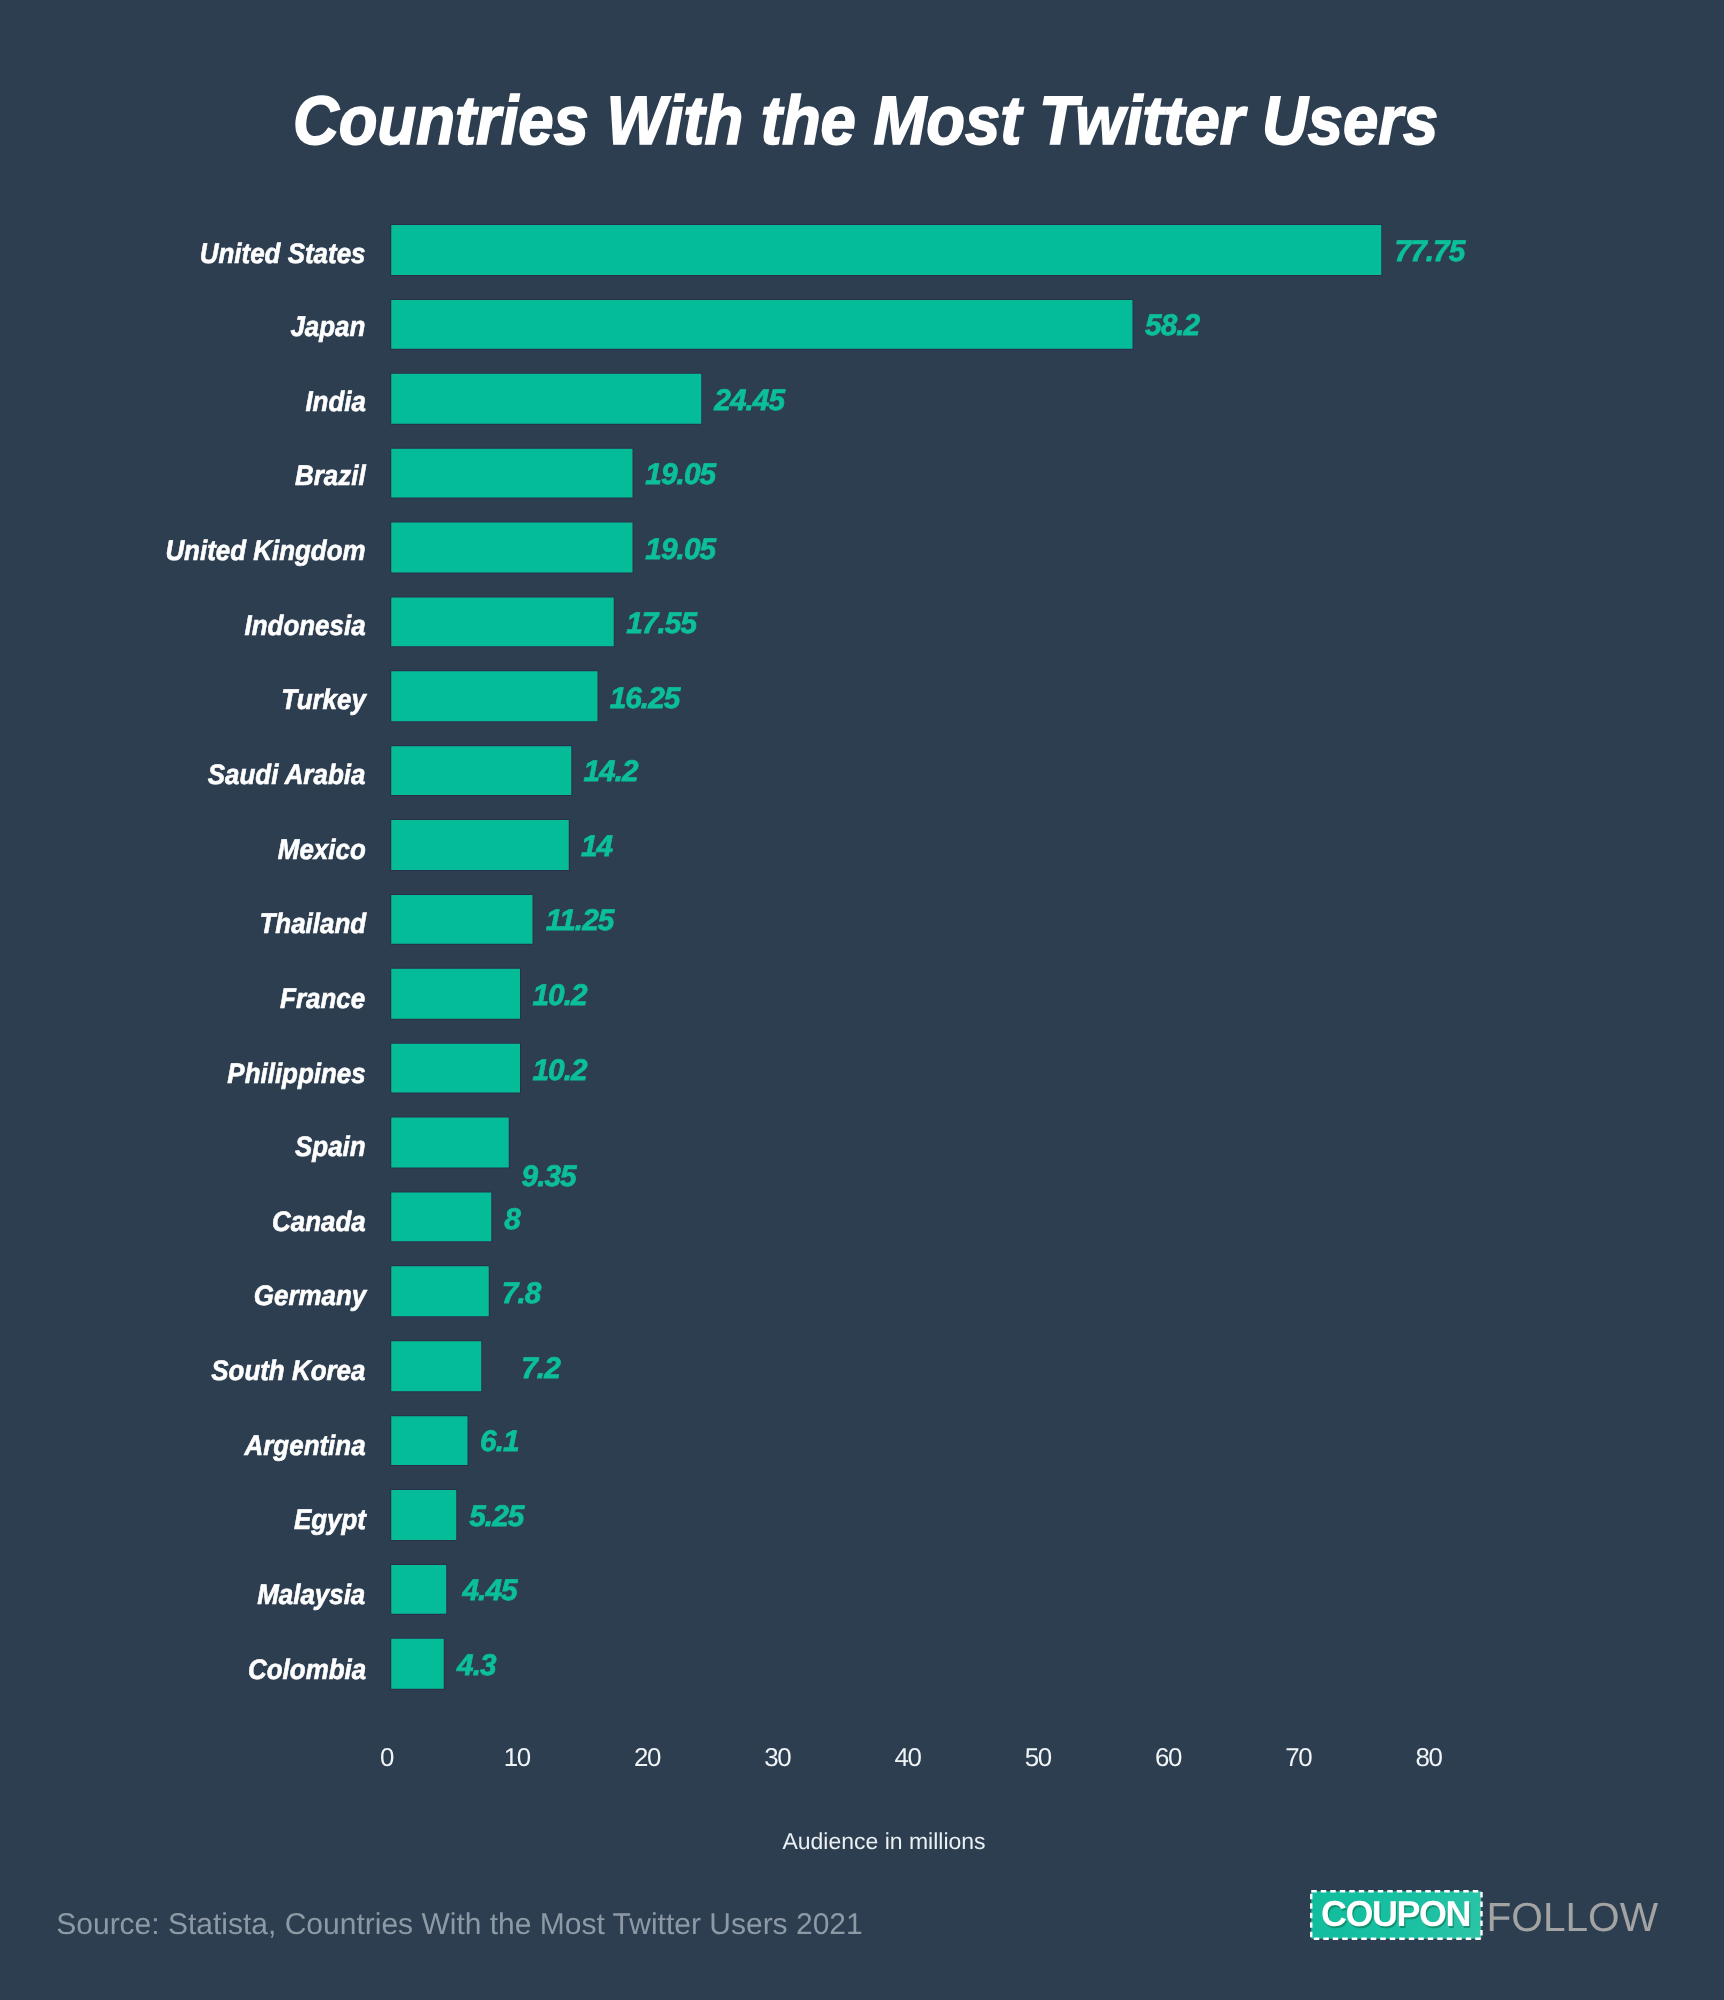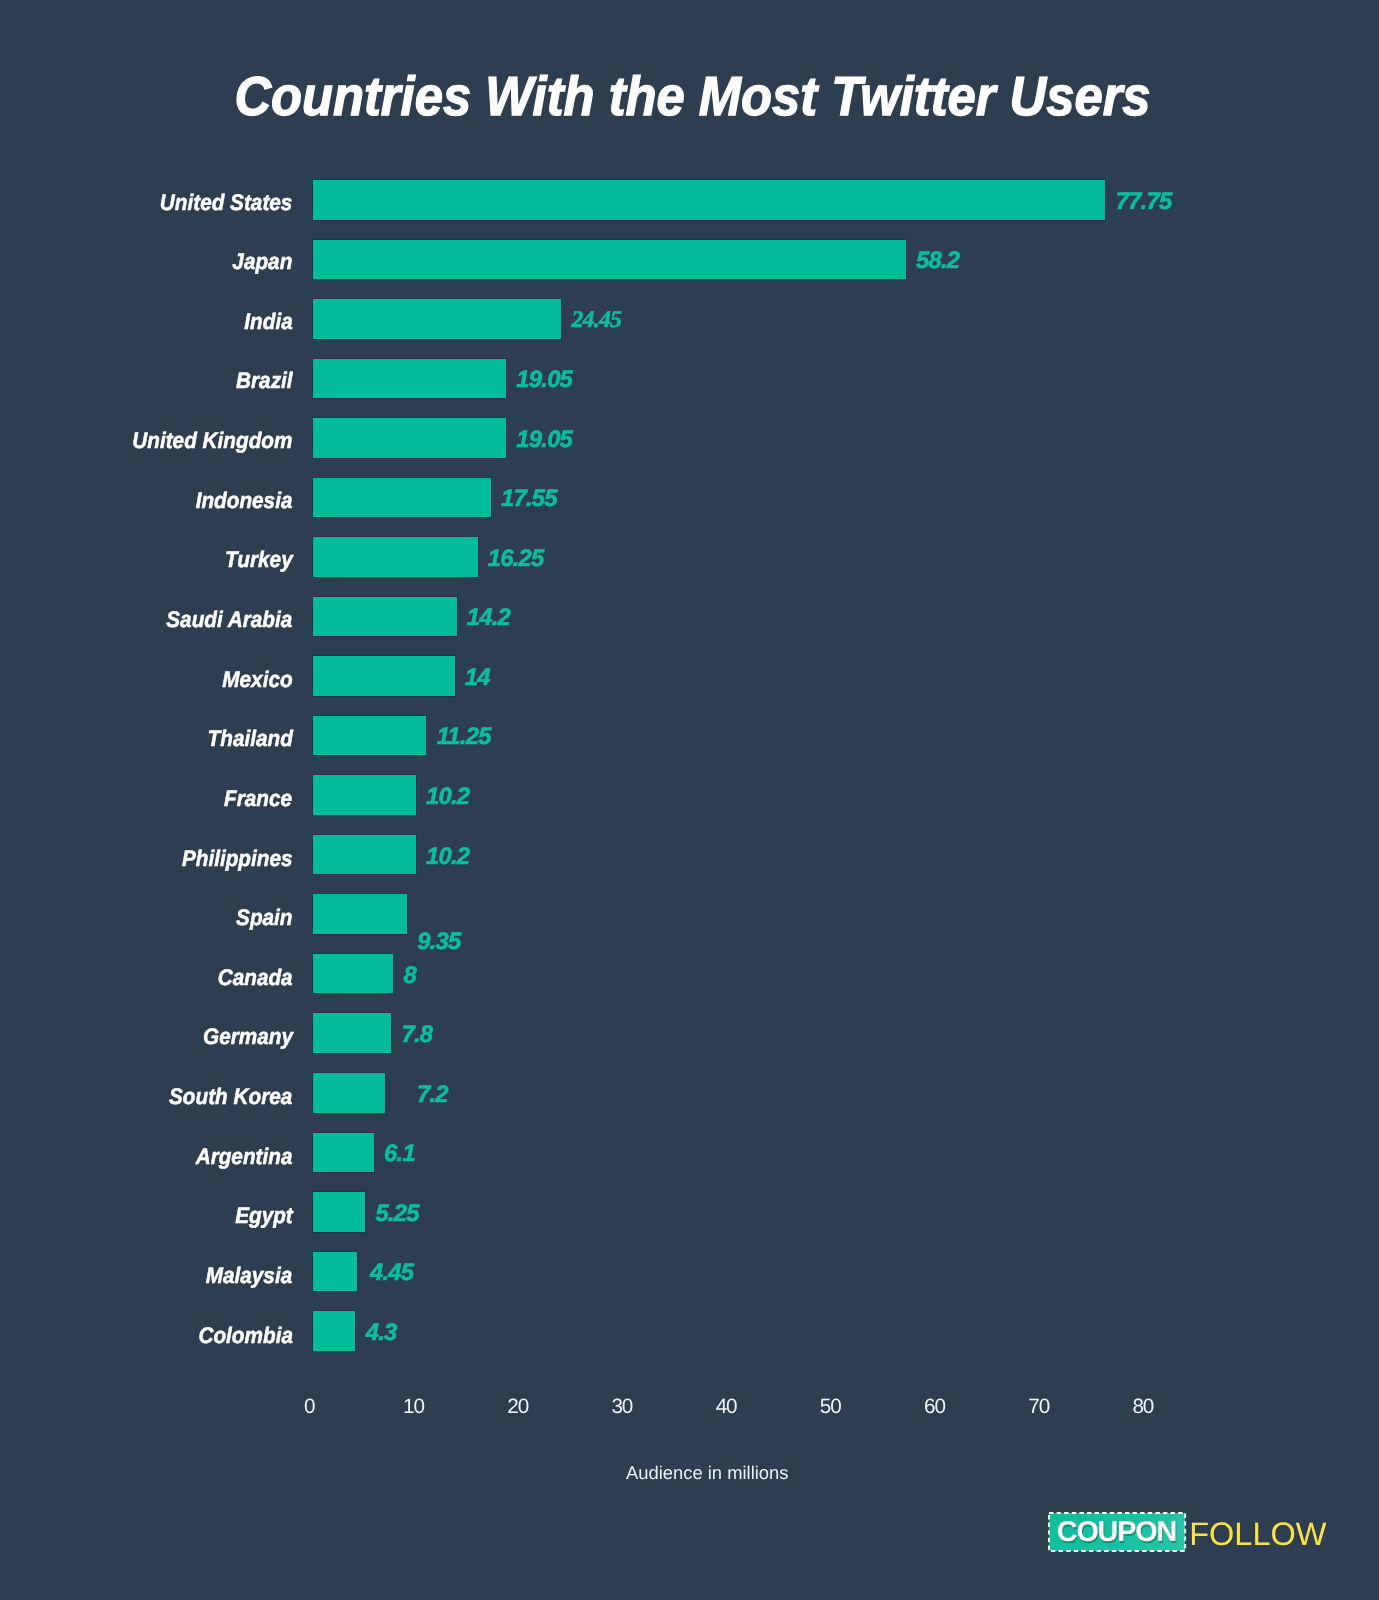--- a/index.html
+++ b/index.html
@@ -76,21 +76,21 @@
   }
   .logo-dash{position:absolute;left:-2px;top:-2px;width:140px;height:42px;overflow:visible;}
   .logo-coupon{
     position:absolute;left:0;top:0;width:136.2px;height:38px;
     line-height:38px;text-align:center;
     font-size:28.8px;font-weight:700;color:#ffffff;letter-spacing:-1.2px;padding-right:1.2px;box-sizing:border-box;
     text-shadow:1px 1.5px 0 rgba(13,106,72,0.55);
   }
   .logo-follow{
     position:absolute;left:140.3px;top:1.6px;
-    font-size:32.5px;font-weight:400;color:#fde047;letter-spacing:0px;
+    font-size:32.5px;font-weight:400;color:#a3a3a3;letter-spacing:0px;
     line-height:38px;white-space:nowrap;
   }
 </style>
 </head>
 <body>
 
 <div class="stage">
 
   <div class="chart-title">Countries With the Most Twitter Users</div>
 
@@ -101,21 +101,21 @@
         <div class="val-label" style="left: 1115.63px; top: 181.8px;">77.75</div>
       </div>
       <div class="row" style="top: 0px; left: 0px; width: 1379px; height: 0px;">
         <div class="cat-label" style="top: 242.14px;">Japan</div>
         <div class="bar" style="left: 313.3px; top: 239.72px; width: 592.522px; background: rgb(4, 189, 152);"></div>
         <div class="val-label" style="left: 916.022px; top: 241.32px;">58.2</div>
       </div>
       <div class="row" style="top: 0px; left: 0px; width: 1379px; height: 0px;">
         <div class="cat-label" style="top: 301.78px;">India</div>
         <div class="bar" style="left: 313.3px; top: 299.24px; width: 247.935px; background: rgb(4, 189, 152);"></div>
-        <div class="val-label" style="left: 571.434px; top: 300.84px; font-family: Liberation Serif, serif;">24.45</div>
+        <div class="val-label" style="left: 571.434px; top: 300.84px;">24.45</div>
       </div>
       <div class="row" style="top: 0px; left: 0px; width: 1379px; height: 0px;">
         <div class="cat-label" style="top: 361.42px;">Brazil</div>
         <div class="bar" style="left: 313.3px; top: 358.76px; width: 192.8px; background: rgb(4, 189, 152);"></div>
         <div class="val-label" style="left: 516.301px; top: 360.36px;">19.05</div>
       </div>
       <div class="row" style="top: 0px; left: 0px; width: 1379px; height: 0px;">
         <div class="cat-label" style="top: 421.06px;">United Kingdom</div>
         <div class="bar" style="left: 313.3px; top: 418.28px; width: 192.8px; background: rgb(4, 189, 152);"></div>
         <div class="val-label" style="left: 516.301px; top: 419.88px;">19.05</div>
@@ -201,20 +201,21 @@
       <div class="tick" style="left: 622.4px;">30</div>
       <div class="tick" style="left: 726.6px;">40</div>
       <div class="tick" style="left: 830.8px;">50</div>
       <div class="tick" style="left: 935px;">60</div>
       <div class="tick" style="left: 1039.2px;">70</div>
       <div class="tick" style="left: 1143.4px;">80</div>
     </div>
 
   <div class="axis-title">Audience in millions</div>
 
+  <div class="source">Source: Statista, Countries With the Most Twitter Users 2021</div>
 
   <div class="logo">
     <div class="logo-box"></div>
     <svg class="logo-dash" width="140" height="42" viewBox="-2 -2 140 42">
       <rect x="0" y="0" width="136.2" height="38" fill="none" stroke="#ffffff" stroke-width="1.9" stroke-dasharray="4.4 3.2"></rect>
     </svg>
     <div class="logo-coupon">COUPON</div>
     <div class="logo-follow">FOLLOW</div>
   </div>
 

